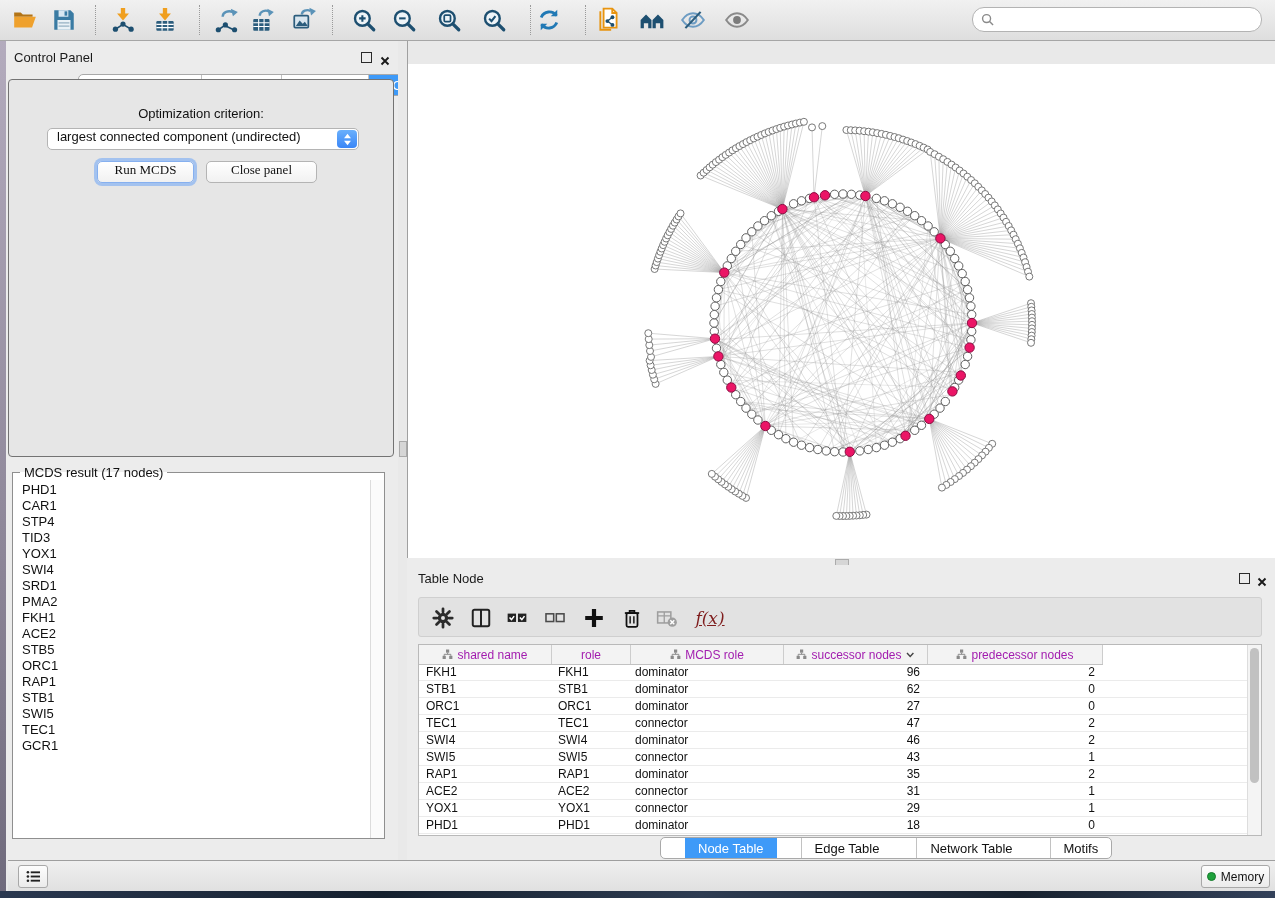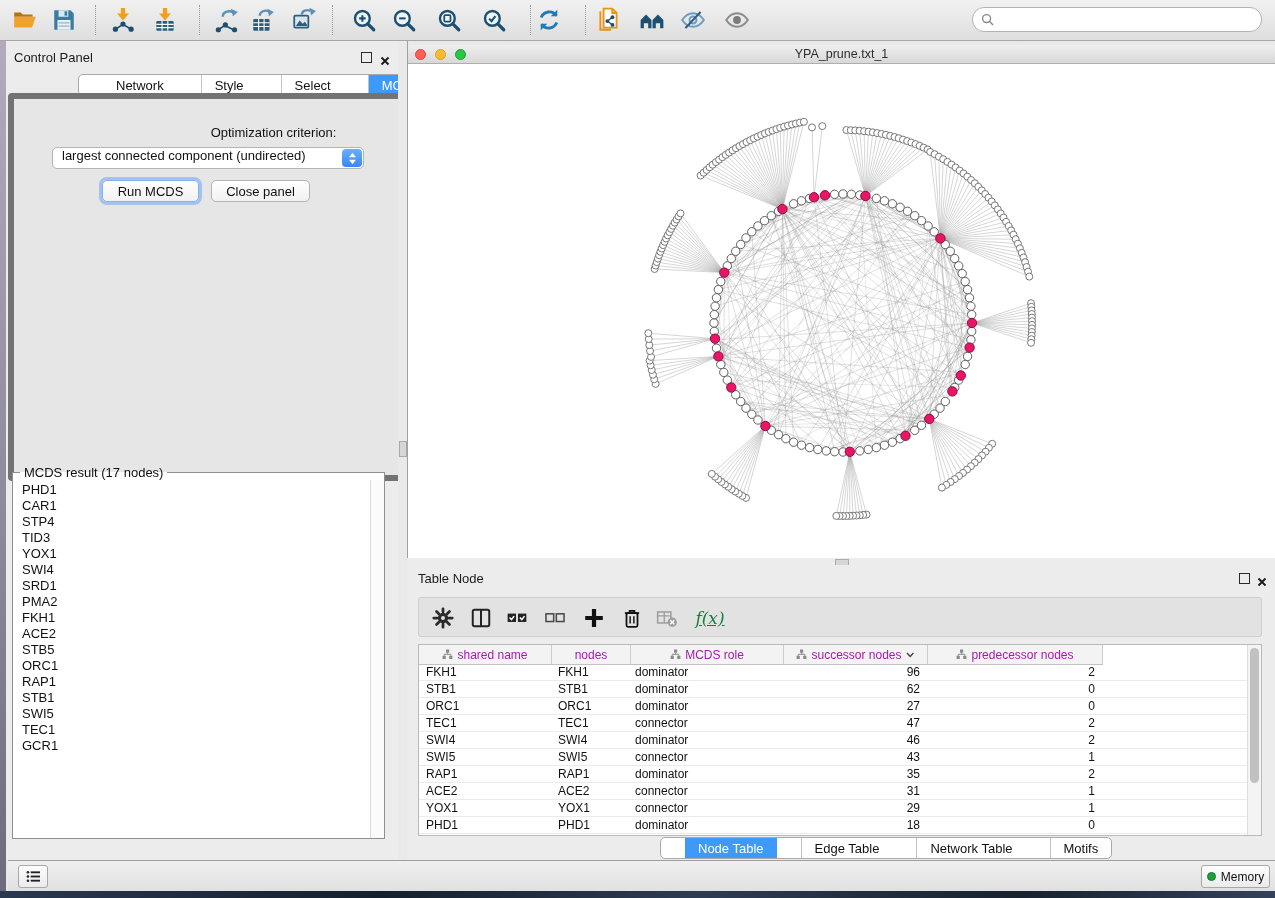--- a/index.html
+++ b/index.html
@@ -20,36 +20,36 @@
   
   #desk-left{left:0;top:41px;width:6px;height:850px;background:linear-gradient(#b3abbd,#8d8698 60%,#6f6a7c);}
   #desk-bottom{left:0;top:891px;width:1275px;height:7px;
     background:linear-gradient(90deg,#2a3850,#15202e 30%,#2e3c52 55%,#18222f 80%,#33415a);}
 
   
   #control-panel{left:6px;top:41px;width:392px;height:819px;background:#ececec;}
   .panel-title{font-size:13px;color:#1a1a1a;}
   .float-ic{width:9px;height:9px;border:1.4px solid #2a2a2a;display:inline-block;}
   .close-ic svg{width:10px;height:10px;}
-  #cp-body{left:2px;top:52px;width:384px;height:376px;background:#e6e6e6;border:6px solid #737373;border-radius:4px;padding-left:45px;}
+  #cp-body{left:2px;top:38px;width:384px;height:376px;background:#e6e6e6;border:1px solid #737373;border-radius:4px;}
   .seg{position:absolute;display:inline-flex;height:20px;border:1px solid #a9a9a9;border-radius:5px;
        background:#fff;overflow:hidden;font-size:13px;}
   .seg .sg{display:flex;align-items:center;justify-content:center;padding:0 13px;border-left:1px solid #c2c2c2;white-space:nowrap;margin-left:24px;}
   .seg .sg:first-child{border-left:none;}
   .seg .sg.sel{background:#3e9af8;color:#fff;}
   #opt-label{width:100%;text-align:center;top:26px;font-size:13px;}
   #criterion-select{left:38px;top:48px;width:312px;height:22px;background:#fff;border:1px solid #b4b4b4;border-radius:5px;
      font-size:13px;display:flex;align-items:flex-start;padding-left:9px;box-sizing:border-box;}
   #criterion-stepper{position:absolute;right:1px;top:1px;width:20px;height:18px;border-radius:4px;
      background:linear-gradient(#6ab0fc,#3a86f7);display:flex;flex-direction:column;align-items:center;justify-content:center;gap:1px;}
   #criterion-stepper svg{width:9px;height:6px;}
   .btn{position:absolute;height:22px;border:1px solid #b4b4b4;border-radius:5px;background:linear-gradient(#ffffff,#f1f1f1);
-     font-size:13px;display:flex;align-items:center;justify-content:center;box-sizing:border-box;}
+     font-size:13px;display:flex;justify-content:center;box-sizing:border-box;font-family:Liberation Serif, serif;}
   #run-btn{left:88px;top:81px;width:97px;border-color:#86b0ef;box-shadow:0 0 0 3px rgba(108,164,246,.55);}
-  #closepanel-btn{left:197px;top:81px;width:99px;}
+  #closepanel-btn{left:197px;top:81px;width:111px;}
   #mcds-fieldset{position:absolute;left:6px;top:424px;width:371px;height:372px;border:1px solid #8f8f8f;
      margin:0;padding:0;background:#fff;}
   #mcds-fieldset legend{margin-left:7px;padding:0 4px;font-size:13px;background:transparent;}
   #mcds-list{position:absolute;left:0;top:2px;right:13px;bottom:0;overflow:hidden;}
   #mcds-list div{font-size:13px;line-height:16px;padding-left:9px;}
   #mcds-scroll{position:absolute;top:0;right:0;width:13px;height:100%;background:#fbfbfb;border-left:1px solid #dcdcdc;}
 
   
   #v-split{left:398px;top:41px;width:9px;height:819px;background:#e9e9e9;}
   #v-split .grip{position:absolute;left:1px;top:400px;width:6px;height:14px;background:#d6d6d6;border:1px solid #a9a9a9;}
@@ -63,21 +63,21 @@
   .tl{position:absolute;top:3.5px;width:11px;height:11px;border-radius:50%;}
   #net-title{position:absolute;left:0;width:100%;top:2px;text-align:center;font-size:12.5px;color:#2e2e2e;}
   #net-canvas{position:absolute;left:0;top:23px;width:867px;height:494px;background:#fff;}
 
   
   #table-panel{left:407px;top:565px;width:868px;height:295px;background:#ececec;}
   #tp-toolbar{position:absolute;left:11px;top:32px;width:844px;height:40px;background:#e2e2e2;
      border:1px solid #cfcfcf;border-radius:3px;box-sizing:border-box;}
   .tpi{position:absolute;top:8px;width:24px;height:24px;display:flex;align-items:center;justify-content:center;}
   .tpi svg{width:22px;height:22px;}
-  #fx-label{font-family:"DejaVu Serif",serif;font-style:italic;color:#15803d;font-size:17px;text-decoration:underline;}
+  #fx-label{font-family:"DejaVu Serif",serif;font-style:italic;color:#7f1d1d;font-size:17px;text-decoration:underline;}
   #node-table{position:absolute;left:11px;top:79px;width:844px;height:192px;background:#fff;border:1px solid #b9b9b9;box-sizing:border-box;}
   #nt-header{position:absolute;left:0;top:0;height:19px;display:flex;border-bottom:1px solid #c2c2c2;background:#f3f3f3;}
   .hcell{display:flex;align-items:center;justify-content:center;gap:4px;font-size:12px;color:#a21caf;
      border-right:1px solid #cdcdcd;box-sizing:border-box;}
   .hcell svg{flex:0 0 auto;}
   #nt-rows{position:absolute;left:0;top:19px;right:13px;}
   .trow{display:flex;height:16px;border-bottom:1px solid #ebebeb;font-size:12px;align-items:center;}
   .td{box-sizing:border-box;white-space:nowrap;overflow:hidden;}
   .td.c0{width:133px;padding-left:7px;}
   .td.c1{width:79px;padding-left:6px;}
@@ -310,26 +310,20 @@
       </div>
     <div id="mcds-scroll"></div>
   </fieldset>
 </div>
 
 <div id="v-split" class="abs">
     <div class="grip"></div>
   </div>
 
 <div id="network-window" class="abs">
-  <div id="net-titlebar">
-    <span class="tl" style="left:7px;background:#ff5f57;border:1px solid #e0443e;box-sizing:border-box"></span>
-    <span class="tl" style="left:27px;background:#febc2e;border:1px solid #d89e24;box-sizing:border-box"></span>
-    <span class="tl" style="left:47px;background:#28c840;border:1px solid #1f9e33;box-sizing:border-box"></span>
-    <span id="net-title">YPA_prune.txt_1</span>
-  </div>
   <svg id="net-canvas" viewBox="0 0 867 494">
       <g>
         <line x1="374.4" y1="145.1" x2="443.4" y2="387.7" stroke="#8f8f8f" stroke-opacity="0.35" stroke-width="0.8"></line>
         <line x1="374.4" y1="145.1" x2="312.8" y2="300.5" stroke="#8f8f8f" stroke-opacity="0.35" stroke-width="0.8"></line>
         <line x1="374.4" y1="145.1" x2="409.8" y2="132.5" stroke="#8f8f8f" stroke-opacity="0.35" stroke-width="0.8"></line>
         <line x1="374.4" y1="145.1" x2="513.5" y2="361.3" stroke="#8f8f8f" stroke-opacity="0.35" stroke-width="0.8"></line>
         <line x1="374.4" y1="145.1" x2="559.6" y2="292.4" stroke="#8f8f8f" stroke-opacity="0.35" stroke-width="0.8"></line>
         <line x1="374.4" y1="145.1" x2="370.5" y2="370.7" stroke="#8f8f8f" stroke-opacity="0.35" stroke-width="0.8"></line>
         <line x1="374.4" y1="145.1" x2="554.2" y2="209.6" stroke="#8f8f8f" stroke-opacity="0.35" stroke-width="0.8"></line>
         <line x1="374.4" y1="145.1" x2="310.4" y2="225.6" stroke="#8f8f8f" stroke-opacity="0.35" stroke-width="0.8"></line>
@@ -1074,21 +1068,21 @@
             <g fill="#8a8a8a">
               <rect x="4" y="0.5" width="3.2" height="3.2"></rect>
               <rect x="0.6" y="6.8" width="3.2" height="3.2"></rect>
               <rect x="7.2" y="6.8" width="3.2" height="3.2"></rect>
             </g>
             <path d="M5.6 3.7v1.6M2.2 6.8V5.3h6.6v1.5" stroke="#8a8a8a" fill="none"></path>
           </svg>
           <span>shared name</span>
         </div>
         <div class="hcell" style="width: 79px;">
-          <span>nodes</span>
+          <span>role</span>
         </div>
         <div class="hcell" style="width: 153px;">
           <svg width="11" height="11" viewBox="0 0 11 11">
             <g fill="#8a8a8a">
               <rect x="4" y="0.5" width="3.2" height="3.2"></rect>
               <rect x="0.6" y="6.8" width="3.2" height="3.2"></rect>
               <rect x="7.2" y="6.8" width="3.2" height="3.2"></rect>
             </g>
             <path d="M5.6 3.7v1.6M2.2 6.8V5.3h6.6v1.5" stroke="#8a8a8a" fill="none"></path>
           </svg>

